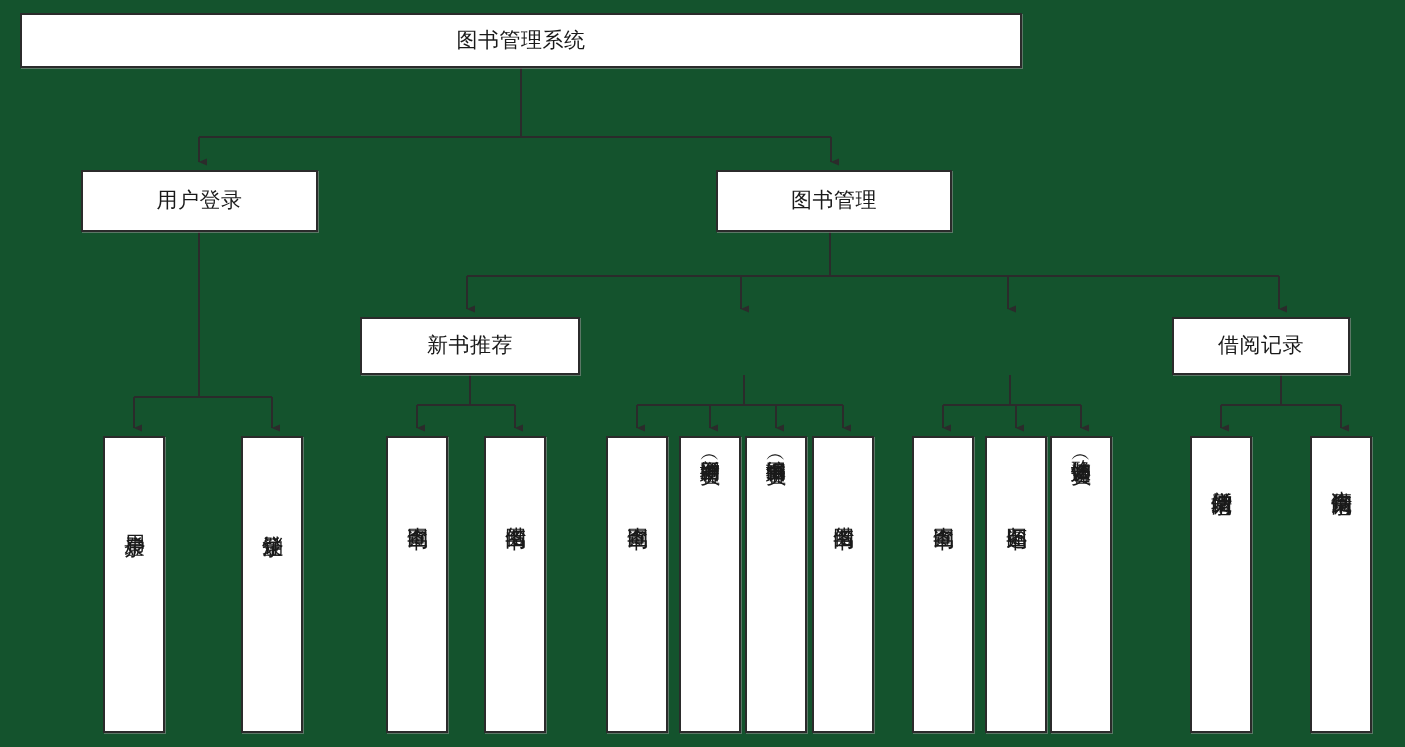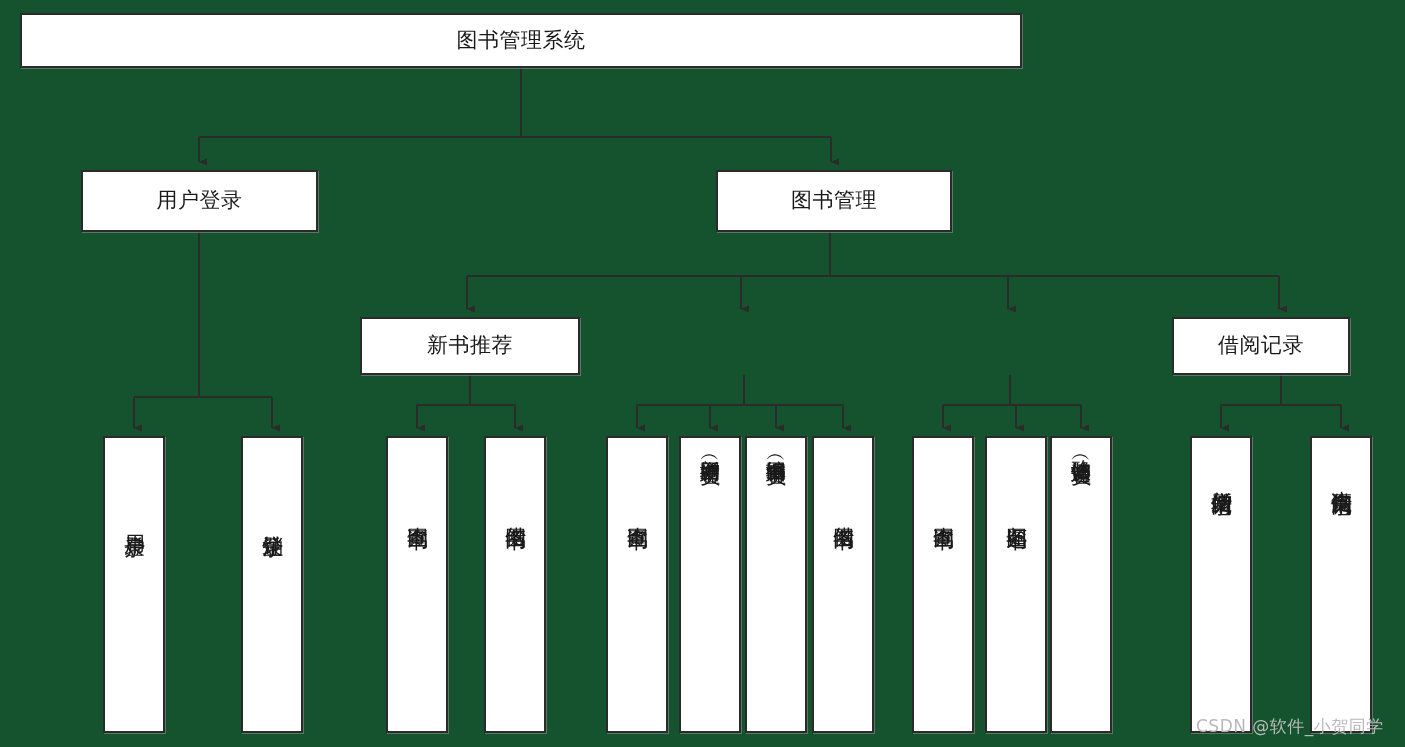--- a/index.html
+++ b/index.html
@@ -180,15 +180,14 @@
     <span class="vlabel vlabel-long">确认归还（管理员）</span>
   </div>
 
   <div class="node node-v" style="left:1190px; top:436px; width:62px; height:297px; padding-top:36px;">
     <span class="vlabel">新增借阅记录</span>
   </div>
   <div class="node node-v" style="left:1310px; top:436px; width:62px; height:297px; padding-top:36px;">
     <span class="vlabel">查询借阅记录</span>
   </div>
 
-  <div class="watermark" style="left:1196px; top:715px;">CSDN @软件_小贺同学</div>
 
 </div>
 
 </body></html>

